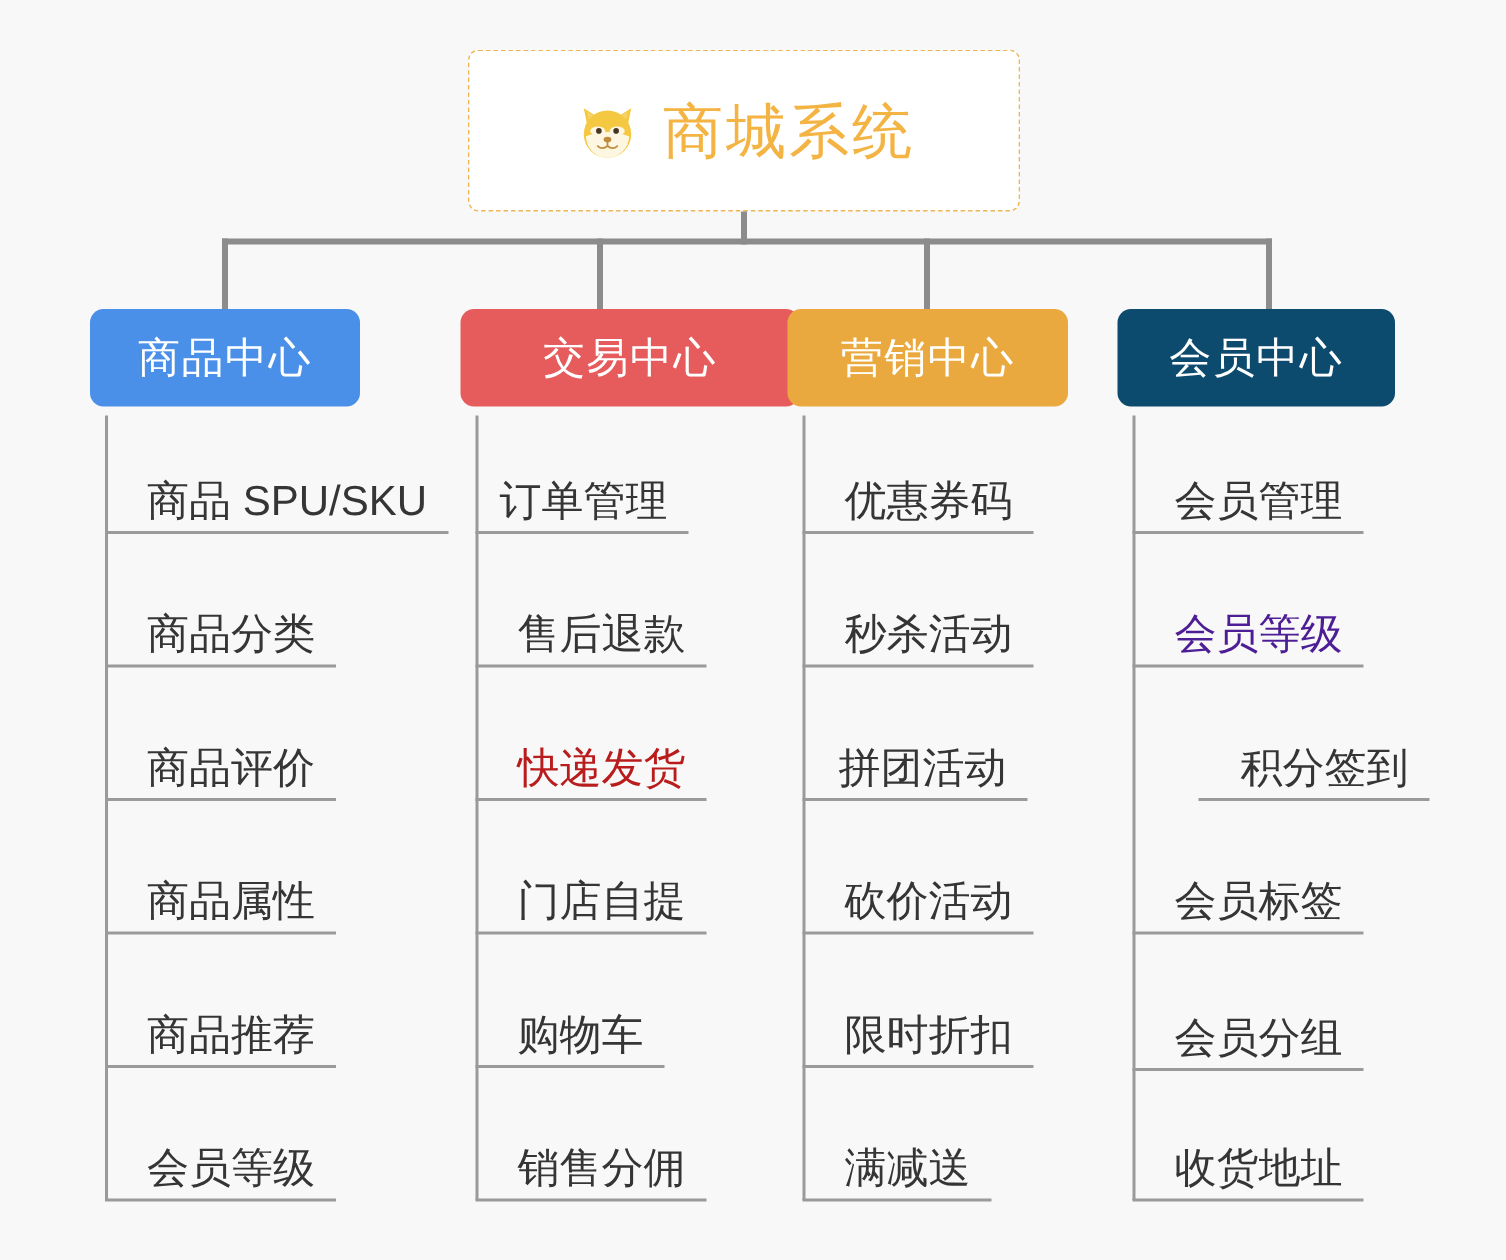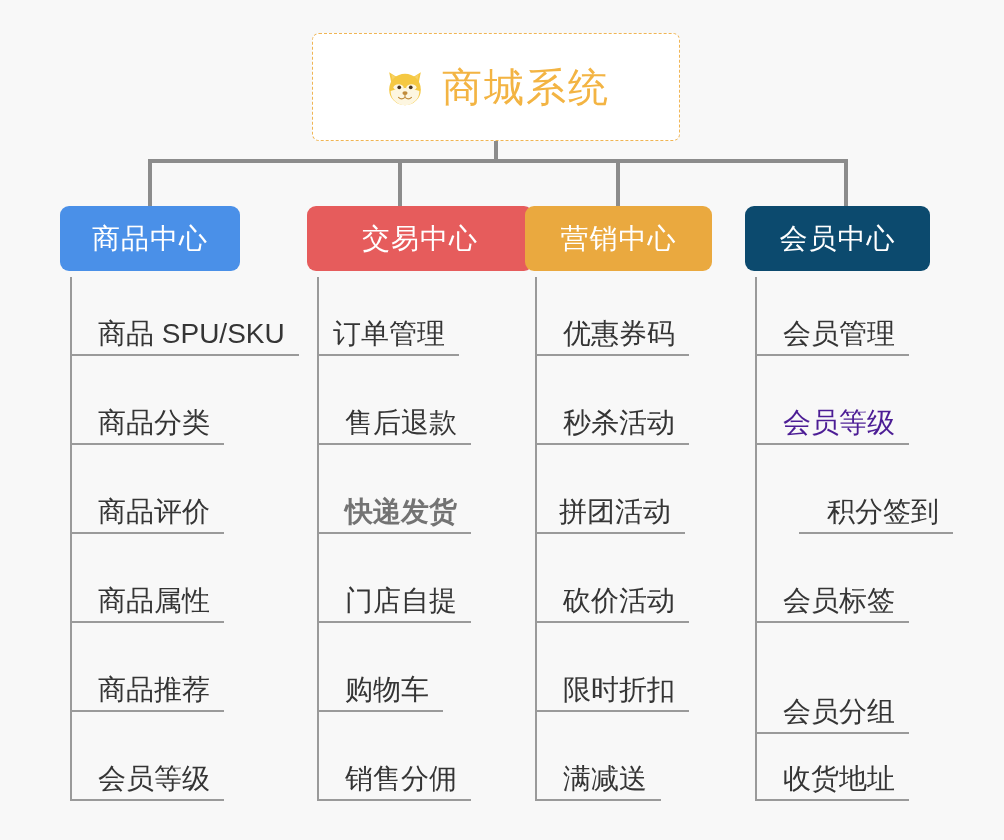--- a/index.html
+++ b/index.html
@@ -139,21 +139,21 @@
     <div class="cat-header" style="width: 226px; background: rgb(230, 92, 92);">
       <span>交易中心</span>
     </div>
     <div class="trunk" style="height: 523px; background: rgb(154, 154, 154);"></div>
     <div class="leaf" style="top: 106px; border-bottom-color: rgb(154, 154, 154); color: rgb(53, 53, 53); padding-left: 16px;">
       <span class="leaf-label">订单管理</span>
     </div>
     <div class="leaf" style="top: 195px; border-bottom-color: rgb(154, 154, 154); color: rgb(53, 53, 53);">
       <span class="leaf-label">售后退款</span>
     </div>
-    <div class="leaf" style="top: 284px; border-bottom-color: rgb(154, 154, 154); color: #737373; font-weight: bold;">
+    <div class="leaf" style="top: 284px; border-bottom-color: rgb(154, 154, 154); color: #b91c1c;">
       <span class="leaf-label">快递发货</span>
     </div>
     <div class="leaf" style="top: 373px; border-bottom-color: rgb(154, 154, 154); color: rgb(53, 53, 53);">
       <span class="leaf-label">门店自提</span>
     </div>
     <div class="leaf" style="top: 462px; border-bottom-color: rgb(154, 154, 154); color: rgb(53, 53, 53);">
       <span class="leaf-label">购物车</span>
     </div>
     <div class="leaf" style="top: 551px; border-bottom-color: rgb(154, 154, 154); color: rgb(53, 53, 53);">
       <span class="leaf-label">销售分佣</span>
@@ -195,21 +195,21 @@
     </div>
     <div class="leaf" style="top: 195px; border-bottom-color: rgb(154, 154, 154); color: #4c1d95;">
       <span class="leaf-label">会员等级</span>
     </div>
     <div class="leaf" style="top: 284px; border-bottom-color: rgb(154, 154, 154); color: rgb(53, 53, 53); margin-left: 44px;">
       <span class="leaf-label">积分签到</span>
     </div>
     <div class="leaf" style="top: 373px; border-bottom-color: rgb(154, 154, 154); color: rgb(53, 53, 53);">
       <span class="leaf-label">会员标签</span>
     </div>
-    <div class="leaf" style="top: 484px; border-bottom-color: rgb(154, 154, 154); color: rgb(53, 53, 53);">
+    <div class="leaf" style="top: 464px; border-bottom-color: rgb(154, 154, 154); color: rgb(53, 53, 53);">
       <span class="leaf-label">会员分组</span>
     </div>
     <div class="leaf" style="top: 551px; border-bottom-color: rgb(154, 154, 154); color: rgb(53, 53, 53);">
       <span class="leaf-label">收货地址</span>
     </div>
   </div>
 
 </div>
 
 </body></html>

